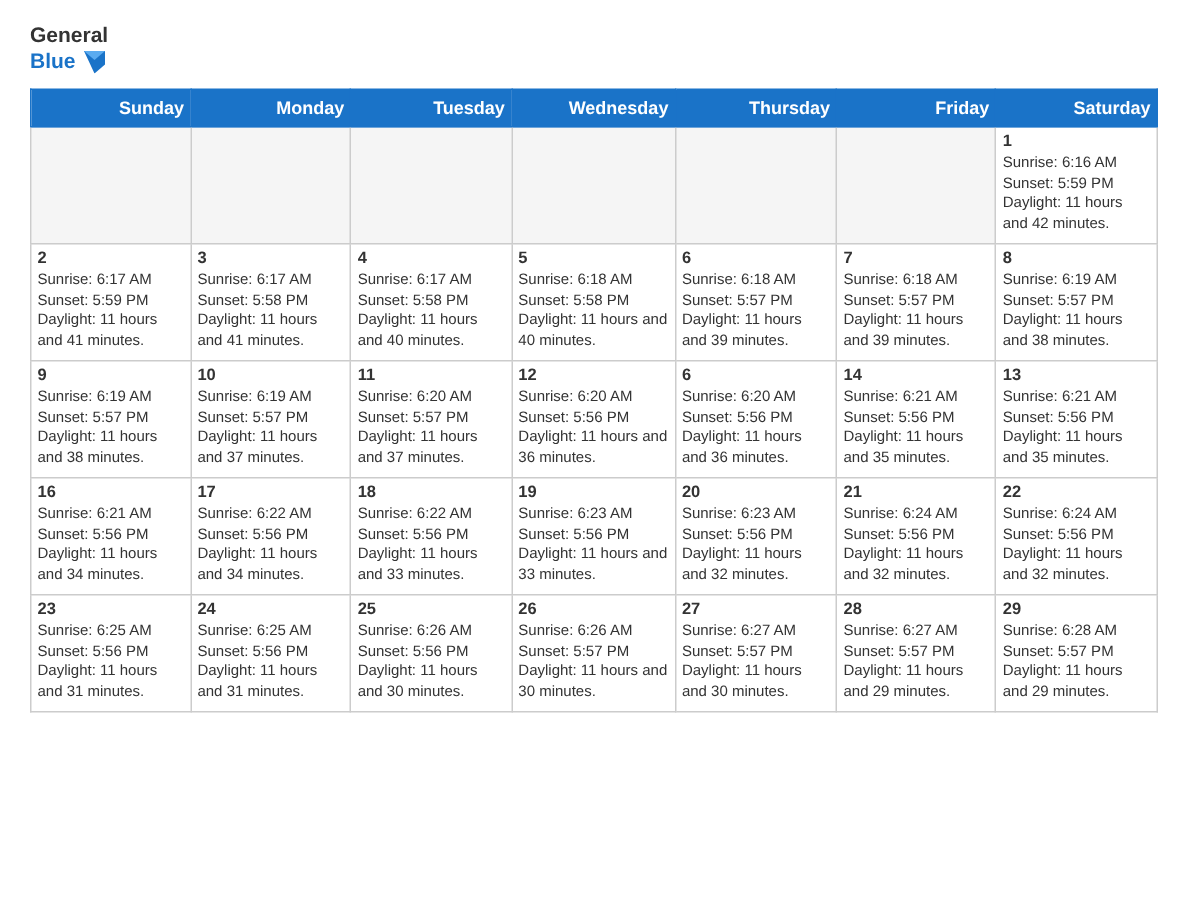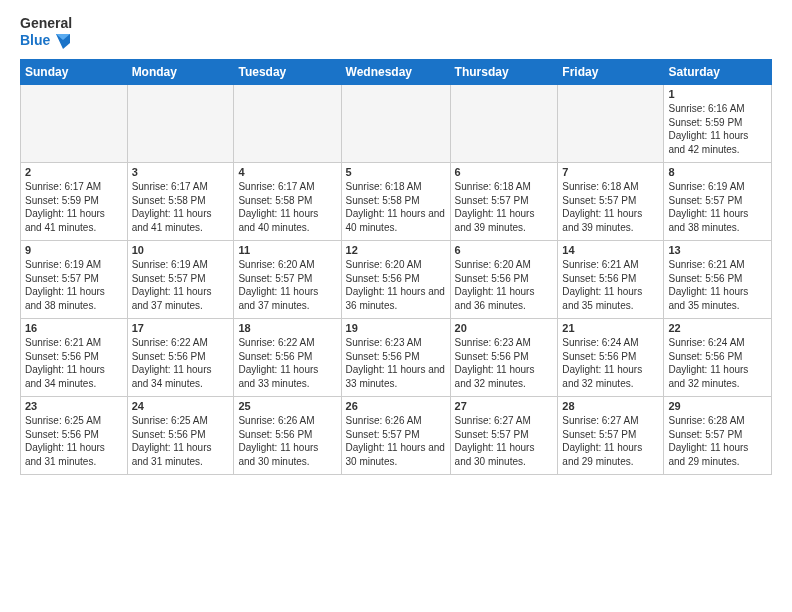--- a/index.html
+++ b/index.html
@@ -41,21 +41,21 @@
       width: 100%;
       border-collapse: collapse;
       border: 1px solid #ccc;
     }
     .calendar th {
       background: #1a73c8;
       color: #fff;
       font-size: 12px;
       font-weight: bold;
       padding: 5px 4px;
-      text-align: left;
+      text-align: right;
       border: 1px solid #1a73c8;
     }
     .calendar td {
       vertical-align: top;
       border: 1px solid #ccc;
       padding: 3px 4px;
       width: 113px;
       min-height: 70px;
       height: 78px;
       font-size: 10px;

